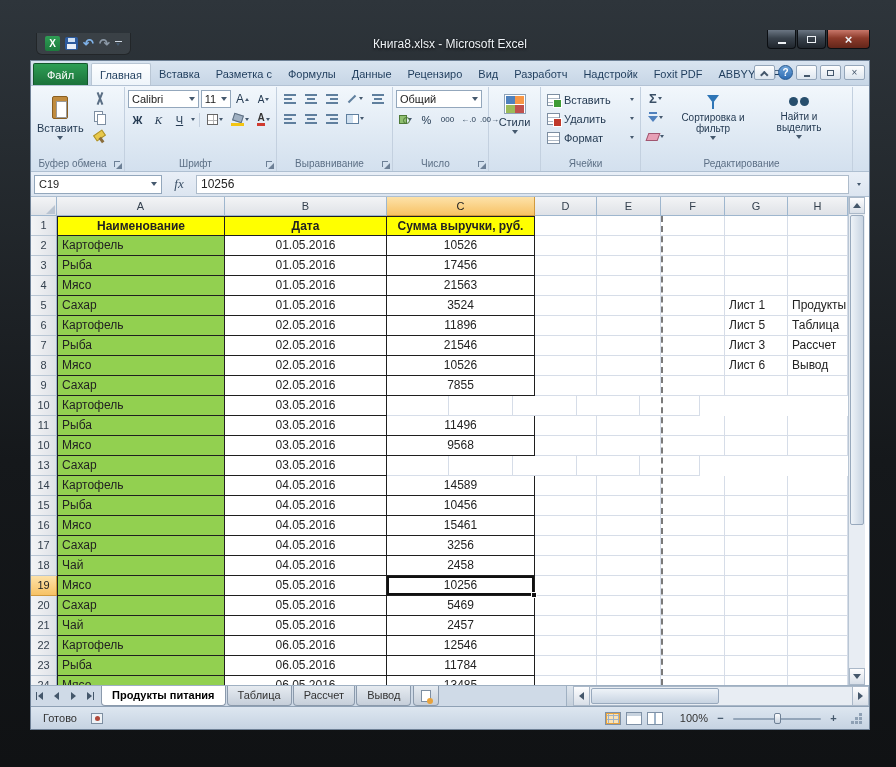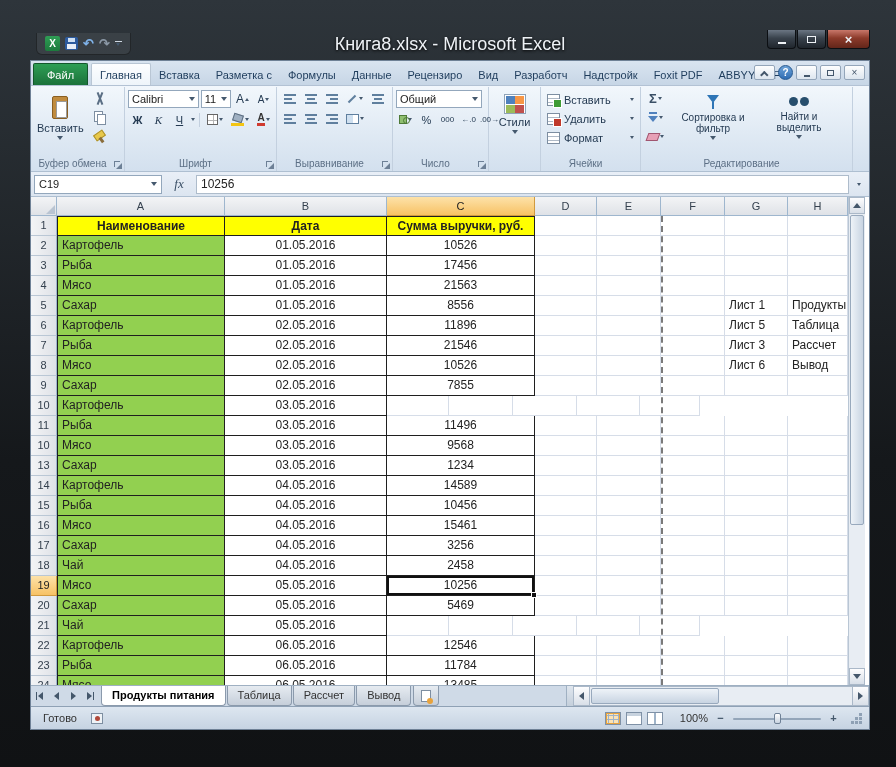--- a/index.html
+++ b/index.html
@@ -12,21 +12,21 @@
  border:1px solid rgba(0,0,0,.4);border-top:none;border-radius:0 0 6px 6px;z-index:2;}
 .xlicon{width:15px;height:15px;border-radius:2px;background:linear-gradient(#2f9e55,#1c7a3d);color:#fff;
  font-weight:700;font-size:10px;display:flex;align-items:center;justify-content:center;}
 .savefloppy{width:13px;height:13px;background:#2d5b9e;border-radius:2px;position:relative;}
 .savefloppy::before{content:'';position:absolute;left:3px;top:1px;width:7px;height:4px;background:#cfe0f2;}
 .savefloppy::after{content:'';position:absolute;left:2px;bottom:1px;width:9px;height:5px;background:#e8eef6;}
 .undo-g::before{content:"↶";color:#7fb2e8;font-size:13px;font-weight:700;}
 .redo-g::before{content:"↷";color:#8a97a5;font-size:13px;font-weight:700;}
 .qat-more{display:flex;flex-direction:column;align-items:center;gap:1px;}
 .qat-more i{display:block;width:7px;height:1px;background:#cfd8e2;}
-.title{position:absolute;left:0;right:0;text-align:center;color:#eef2f6;font-size:18px;text-shadow:0 1px 3px #000;pointer-events:none;}
+.title{position:absolute;left:0;right:0;text-align:center;color:#eef2f6;font-size:12px;text-shadow:0 1px 3px #000;pointer-events:none;}
 .win-controls{margin-left:auto;display:flex;z-index:2;margin-top:-9px;}
 .wbtn{width:29px;height:19px;margin-left:1px;border:1px solid #0c0f13;border-top:none;border-radius:0 0 4px 4px;
  background:linear-gradient(#6b7683,#39424c 45%,#20262d);display:flex;align-items:center;justify-content:center;color:#eef2f6;}
 .wbtn.close{width:43px;background:linear-gradient(#c8776a,#8c3a2a 45%,#63261a);font-size:13px;font-weight:700;}
 .g-minbar{width:8px;height:2px;background:#eef2f6;margin-top:7px;}
 .g-maxbox{width:9px;height:7px;border:1px solid #eef2f6;}
 
 .window{position:absolute;left:30px;right:26px;top:60px;bottom:37px;background:#dbe5f1;border:1px solid #6f8196;
  display:flex;flex-direction:column;overflow:hidden;}
 
@@ -235,21 +235,21 @@
       <span class="wbtn">
           <span class="g-maxbox"></span>
         </span>
       <span class="wbtn close">×</span>
     </div>
   </div>
 
   <div class="window">
 
     <div class="tabs-row">
-      <div style="display:flex;align-items:center;">
+      <div style="display:flex;align-items:flex-start;">
           <div class="rtab file">Файл</div>
           <div class="rtab active">Главная</div>
           <div class="rtab">Вставка</div>
           <div class="rtab">Разметка с</div>
           <div class="rtab">Формулы</div>
           <div class="rtab">Данные</div>
           <div class="rtab">Рецензиро</div>
           <div class="rtab">Вид</div>
           <div class="rtab">Разработч</div>
           <div class="rtab">Надстройк</div>
@@ -558,21 +558,21 @@
                 <div class="cell" style="width: 62px;"></div>
                 <div class="cell" style="width: 64px;"></div>
                 <div class="cell" style="width: 64px;"></div>
                 <div class="cell" style="width: 63px;"></div>
                 <div class="cell" style="width: 60px;"></div>
               </div>
               <div class="grow">
                 <div class="rowh">5</div>
                 <div class="cell firstcol tbl aname" style="width: 168px;">Сахар</div>
                 <div class="cell tbl" style="width: 162px;">01.05.2016</div>
-                <div class="cell tbl" style="width: 148px;">8556</div>
+                <div class="cell tbl" style="width: 148px;">3524</div>
                 <div class="cell" style="width: 62px;"></div>
                 <div class="cell" style="width: 64px;"></div>
                 <div class="cell" style="width: 64px;"></div>
                 <div class="cell note" style="width: 63px;">Лист 1</div>
                 <div class="cell note" style="width: 60px;">Продукты</div>
               </div>
               <div class="grow">
                 <div class="rowh">6</div>
                 <div class="cell firstcol tbl aname" style="width: 168px;">Картофель</div>
                 <div class="cell tbl" style="width: 162px;">02.05.2016</div>
@@ -645,21 +645,20 @@
                 <div class="cell" style="width: 62px;"></div>
                 <div class="cell" style="width: 64px;"></div>
                 <div class="cell" style="width: 64px;"></div>
                 <div class="cell" style="width: 63px;"></div>
                 <div class="cell" style="width: 60px;"></div>
               </div>
               <div class="grow">
                 <div class="rowh">13</div>
                 <div class="cell firstcol tbl aname" style="width: 168px;">Сахар</div>
                 <div class="cell tbl" style="width: 162px;">03.05.2016</div>
-                <div class="cell tbl" style="width: 148px;">1234</div>
                 <div class="cell" style="width: 62px;"></div>
                 <div class="cell" style="width: 64px;"></div>
                 <div class="cell" style="width: 64px;"></div>
                 <div class="cell" style="width: 63px;"></div>
                 <div class="cell" style="width: 60px;"></div>
               </div>
               <div class="grow">
                 <div class="rowh">14</div>
                 <div class="cell firstcol tbl aname" style="width: 168px;">Картофель</div>
                 <div class="cell tbl" style="width: 162px;">04.05.2016</div>
@@ -733,20 +732,21 @@
                 <div class="cell" style="width: 62px;"></div>
                 <div class="cell" style="width: 64px;"></div>
                 <div class="cell" style="width: 64px;"></div>
                 <div class="cell" style="width: 63px;"></div>
                 <div class="cell" style="width: 60px;"></div>
               </div>
               <div class="grow">
                 <div class="rowh">21</div>
                 <div class="cell firstcol tbl aname" style="width: 168px;">Чай</div>
                 <div class="cell tbl" style="width: 162px;">05.05.2016</div>
+                <div class="cell tbl" style="width: 148px;">2457</div>
                 <div class="cell" style="width: 62px;"></div>
                 <div class="cell" style="width: 64px;"></div>
                 <div class="cell" style="width: 64px;"></div>
                 <div class="cell" style="width: 63px;"></div>
                 <div class="cell" style="width: 60px;"></div>
               </div>
               <div class="grow">
                 <div class="rowh">22</div>
                 <div class="cell firstcol tbl aname" style="width: 168px;">Картофель</div>
                 <div class="cell tbl" style="width: 162px;">06.05.2016</div>

